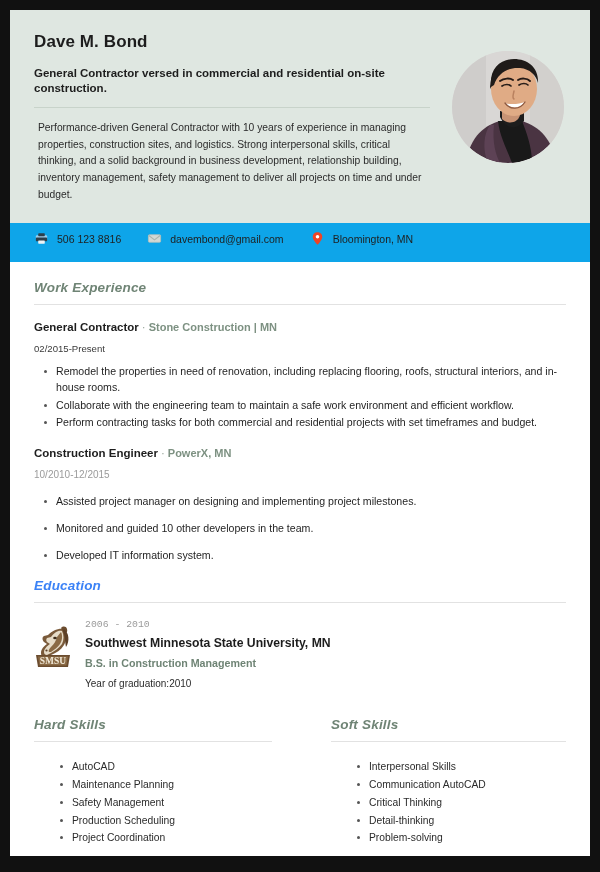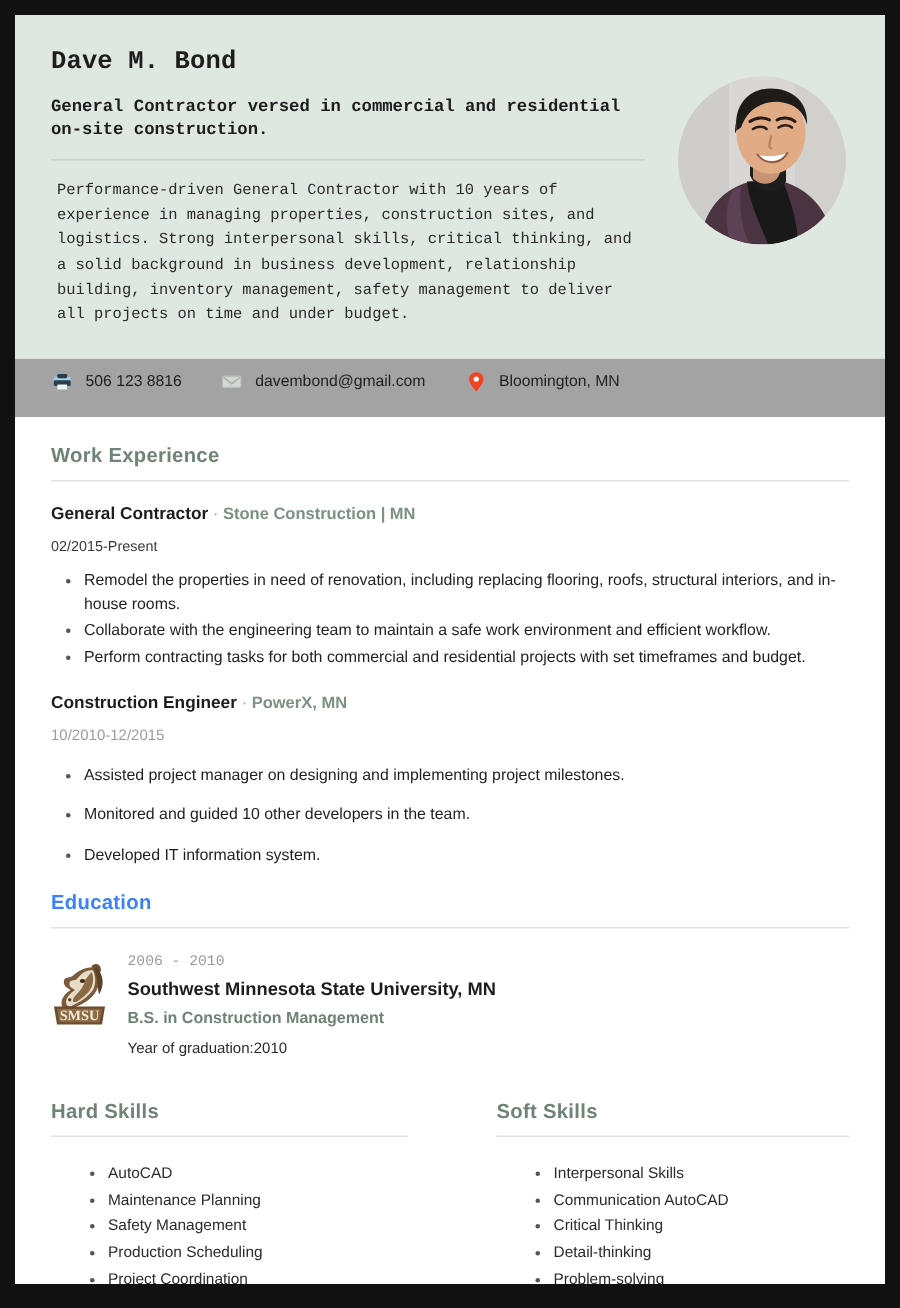--- a/index.html
+++ b/index.html
@@ -36,21 +36,20 @@
   
   .header {
     background: #dfe7e1;
     padding: 22px 24px 16px 24px;
     position: relative;
     min-height: 173px;
     box-sizing: border-box;
   }
   .header-text {
     width: 400px;
-    font-family: Liberation Mono, monospace;
   }
   .name {
     font-size: 17px;
     font-weight: bold;
     color: #1d1d1d;
     margin: 0 0 14px 0;
     letter-spacing: .1px;
   }
   .tagline {
     font-size: 11.5px;
@@ -83,21 +82,21 @@
     background: #d8d6d4;
   }
   .photo svg { display: block; }
 
   
   .contact {
     display: flex;
     align-items: center;
     gap: 26px;
     padding: 8px 24px 16px 24px;
-    background: #a3a3a3;
+    background: #0ea5e9;
   }
   .contact-item {
     display: flex;
     align-items: center;
     gap: 8px;
     font-size: 10.5px;
     color: #1f1f1f;
   }
   .contact-item .ci {
     width: 15px;
@@ -113,20 +112,21 @@
     padding: 18px 24px 0 24px;
   }
   .section { margin-bottom: 2px; }
 
   .section-title {
     font-size: 13.5px;
     font-weight: bold;
     color: #6f8475;
     margin: 0 0 9px 0;
     letter-spacing: .2px;
+    font-style: italic;
   }
   .section-title.brown { color: #3b82f6; }
 
   .section-rule {
     border: 0;
     border-top: 1px solid #e2e2e2;
     margin: 0 0 16px 0;
   }
 
   .job-title-row {

